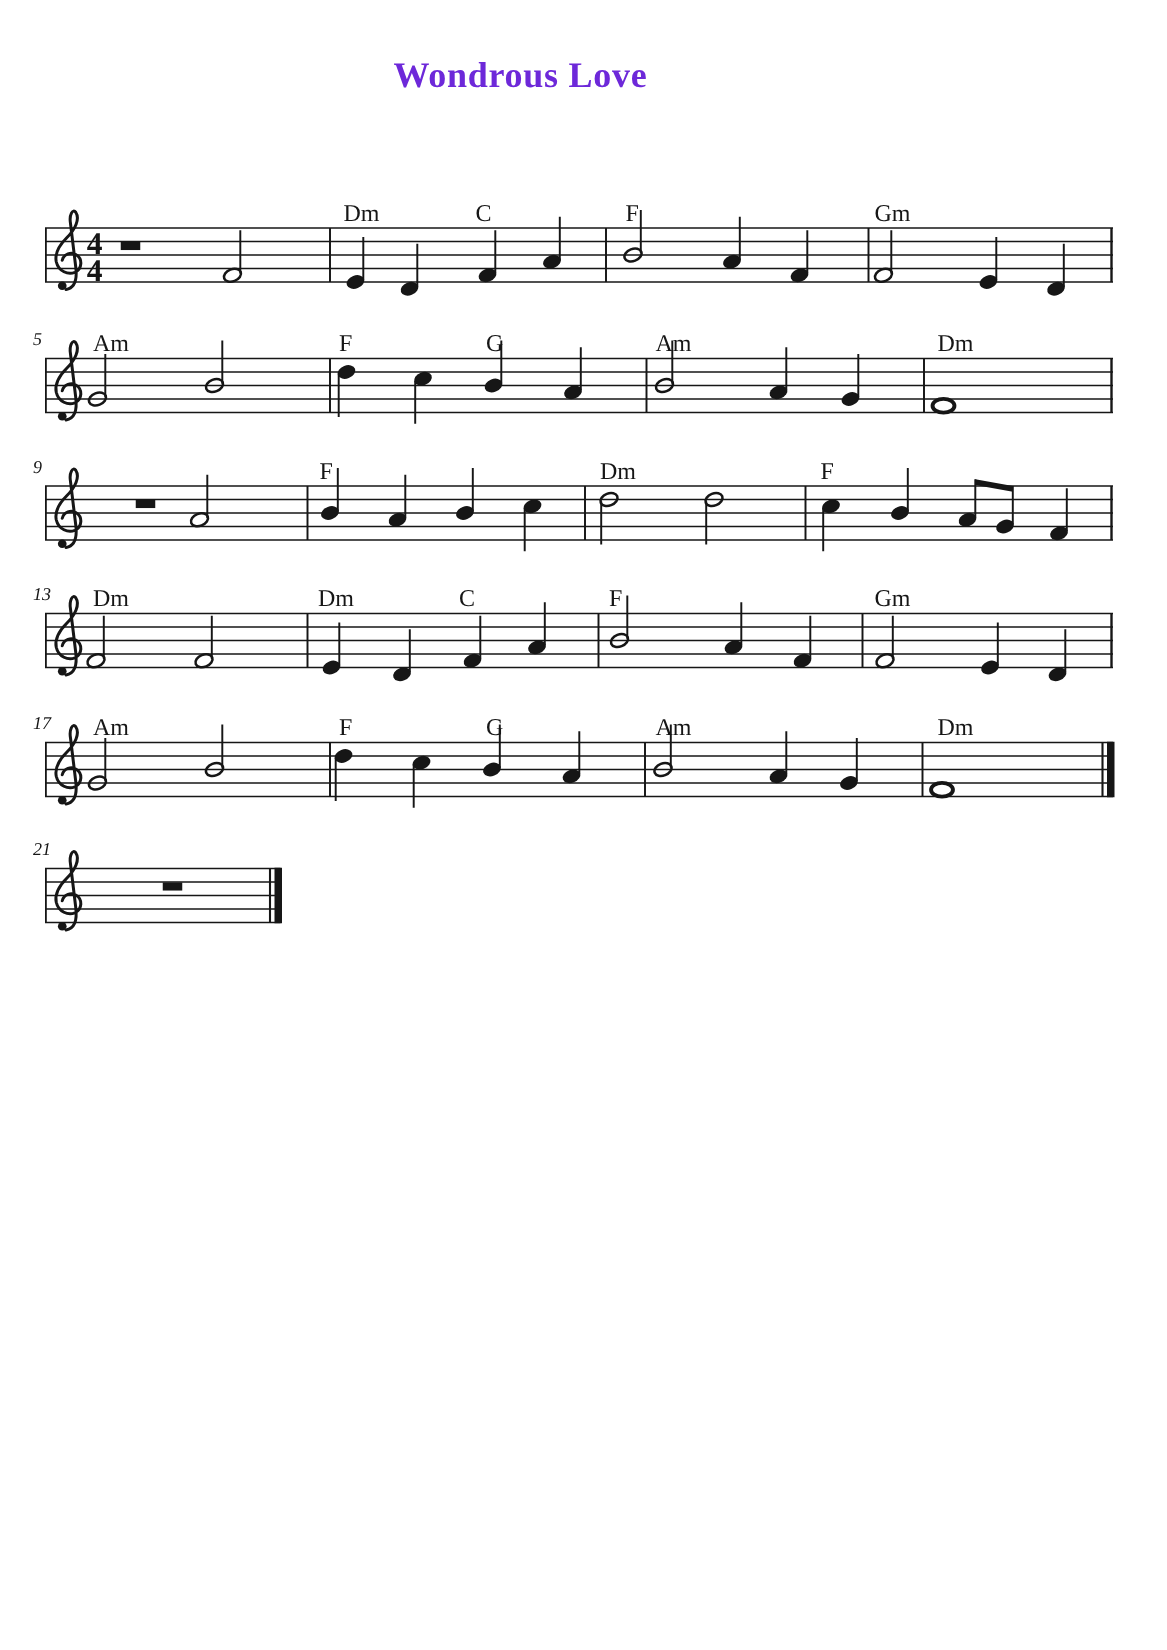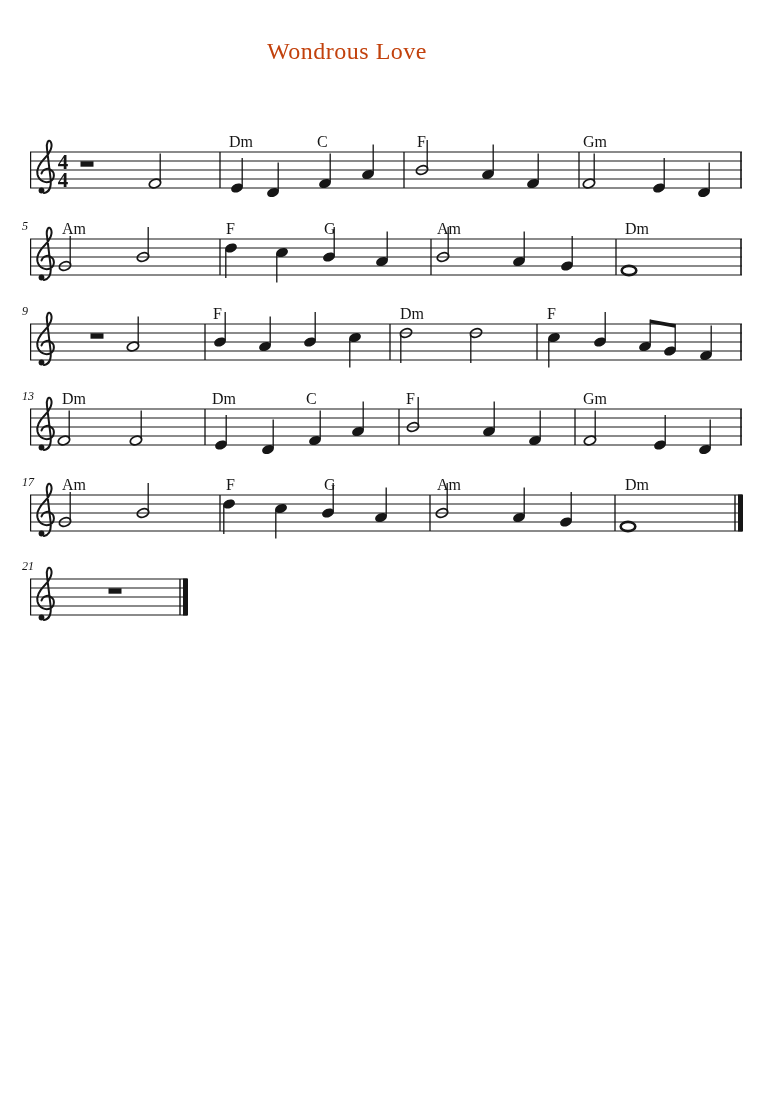--- a/index.html
+++ b/index.html
@@ -1,19 +1,19 @@
 <!DOCTYPE html>
 <html><head>
 <meta charset="utf-8">
 <style>
   html,body{margin:0;padding:0;background:#ffffff;}
   #page{position:relative;width:778px;height:1100px;background:#ffffff;overflow:hidden;
         font-family:"Liberation Serif", serif;}
   #title{position:absolute;top:38px;left:0;width:694px;text-align:center;
-         font-size:24px;color:#c2410c;letter-spacing:0.5px;}
+         font-size:24px;color:#6d28d9;letter-spacing:0.5px;font-weight:bold;}
   #score-svg{position:absolute;left:0;top:0;}
   text{font-family:"Liberation Serif", serif;}
 </style>
 </head>
 <body>
 
 <div id="page">
   <div id="title">Wondrous Love</div>
   <svg id="score-svg" width="778" height="1100" viewBox="0 0 778 1100">
       <line x1="30" y1="152" x2="742" y2="152" stroke="#161616" stroke-width="1.1"></line>

